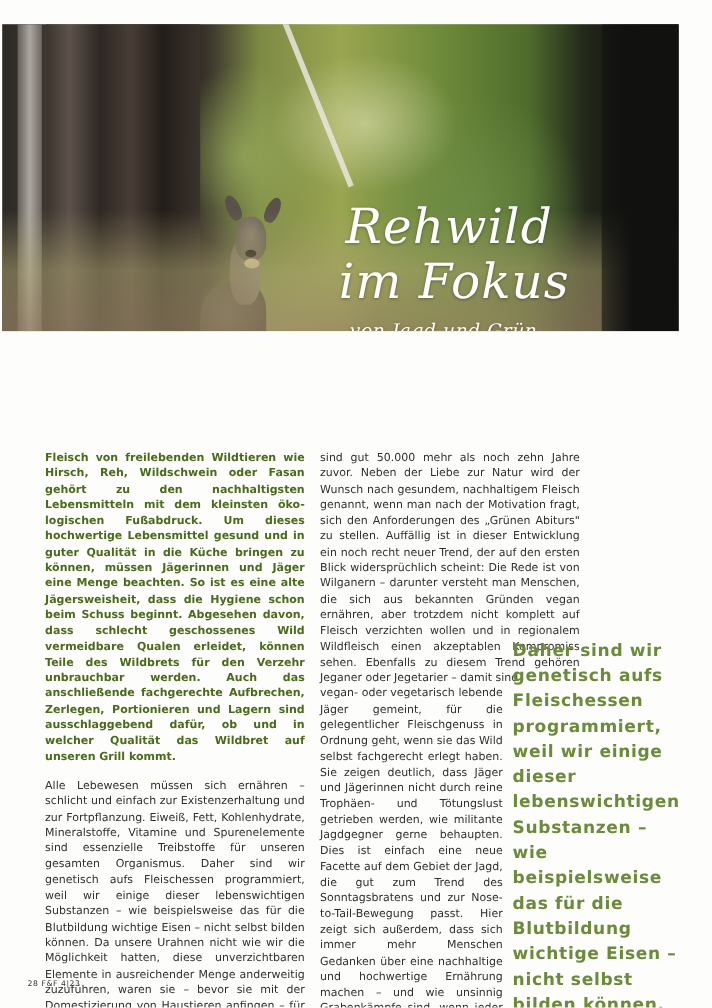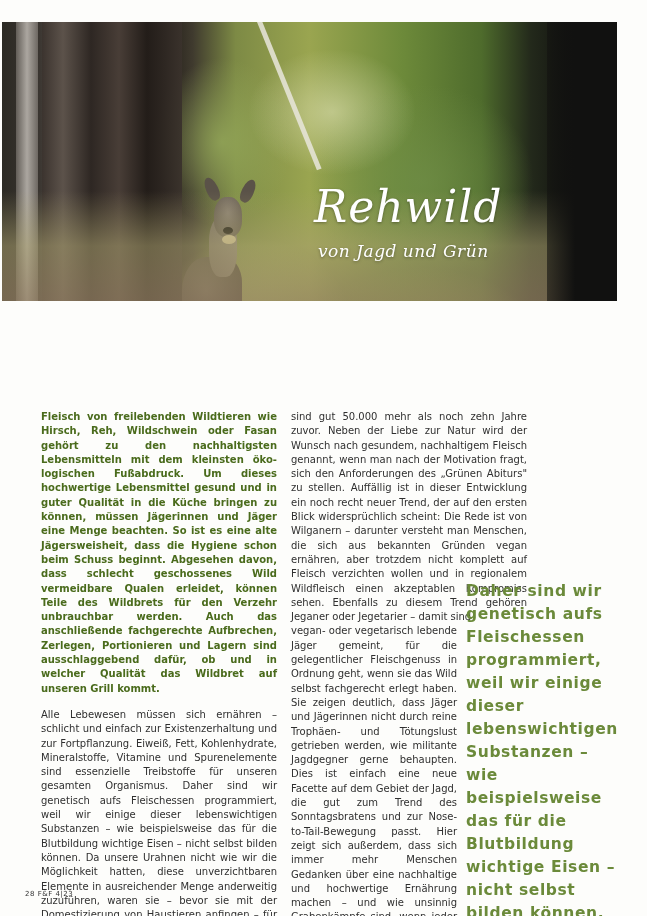--- a/index.html
+++ b/index.html
@@ -96,20 +96,21 @@
   <div class="deer-ear-l"></div>
   <div class="deer-ear-r"></div>
   <div class="deer-head"></div>
   <div class="deer-nose"></div>
   <div class="deer-throat"></div>
   <div class="grass"></div>
   <div class="right-shadow"></div>
 
   <div class="title">
     <span class="line1">Rehwild</span>
+    <span class="line2">im Fokus</span>
     <span class="sub">von Jagd und Grün</span>
   </div>
 </div>
 
 <div class="col col-left">
   <p class="intro">Fleisch von freilebenden Wildtieren wie Hirsch, Reh, Wildschwein oder Fasan gehört zu den nach­haltigsten Lebensmitteln mit dem kleinsten öko­logischen Fußabdruck. Um dieses hochwertige Lebensmittel gesund und in guter Qualität in die Küche bringen zu können, müssen Jägerinnen und Jäger eine Menge beachten. So ist es eine alte Jä­gersweisheit, dass die Hygiene schon beim Schuss beginnt. Abgesehen davon, dass schlecht geschos­senes Wild vermeidbare Qualen erleidet, können Teile des Wildbrets für den Verzehr unbrauchbar werden. Auch das anschließende fachgerechte Aufbrechen, Zerlegen, Portionieren und Lagern sind ausschlaggebend dafür, ob und in welcher Qualität das Wildbret auf unseren Grill kommt.</p>
   <p>Alle Lebewesen müssen sich ernähren – schlicht und einfach zur Existenzerhaltung und zur Fortpflanzung. Ei­weiß, Fett, Kohlenhydrate, Mineralstoffe, Vitamine und Spurenelemente sind essenzielle Treibstoffe für unseren gesamten Organismus. Daher sind wir genetisch aufs Fleischessen programmiert, weil wir einige dieser le­benswichtigen Substanzen – wie beispielsweise das für die Blutbildung wichtige Eisen – nicht selbst bilden kön­nen. Da unsere Urahnen nicht wie wir die Möglichkeit hatten, diese unverzichtbaren Elemente in ausreichender Menge anderweitig zuzuführen, waren sie – bevor sie mit der Domestizierung von Haustieren anfingen – für ihr Überleben auf das Jagen von Wild angewiesen. Bei allen Alternativen, die wir heutzutage haben, steigt bei uns im Land die Zahl derer kontinuierlich an, die sich zur Jägerin und zum Jäger ausbilden lassen. Nach Angaben des Deutschen Jagdverbands (DJV) waren 2021/2022 in Deutschland 407.370 Jagdscheininhaber registriert. Das</p>
 </div>
 
 <div class="col col-right">

